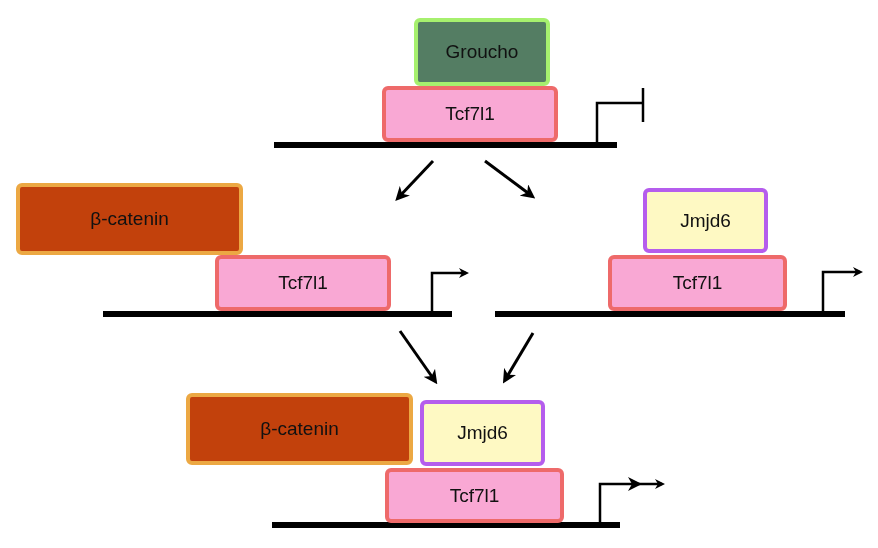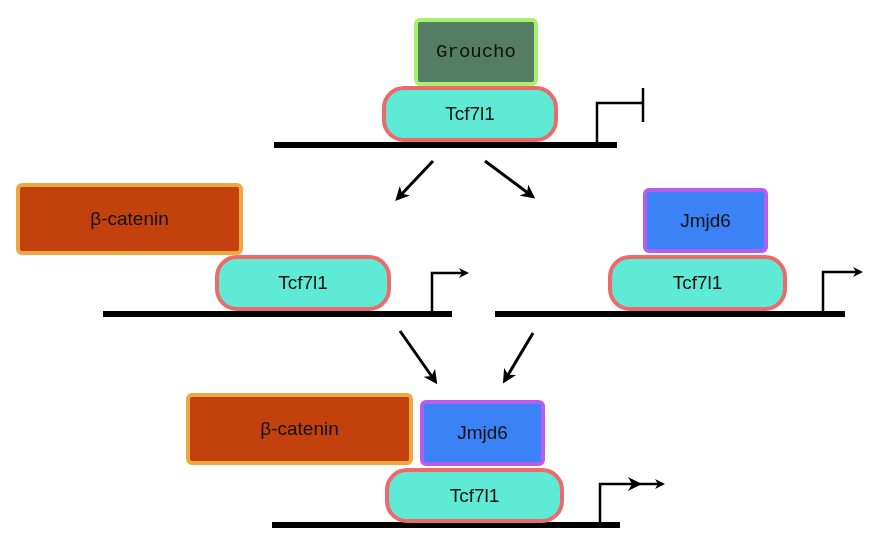--- a/index.html
+++ b/index.html
@@ -2,24 +2,24 @@
 <html><head>
 <meta charset="utf-8">
 <style>
   html, body { margin: 0; padding: 0; background: #ffffff; }
   body { width: 878px; height: 548px; position: relative; overflow: hidden; font-family: "Liberation Sans", sans-serif; }
   .box {
     position: absolute; box-sizing: border-box; border-radius: 6px; border-width: 4px; border-style: solid;
     display: flex; align-items: center; justify-content: center;
     font-size: 19px; color: #111111;
   }
-  .tcf { background: #5eead4; border-color: #ee6a6a; border-radius: 22px; }
+  .tcf { background: #f9a8d4; border-color: #ee6a6a; }
   .grou { background: #547d63; border-color: #a6f06e; }
   .bcat { background: #c2410c; border-color: #eca843; }
-  .jmj { background: #3b82f6; border-color: #b55ded; }
+  .jmj { background: #fef9c3; border-color: #b55ded; }
   svg.lines { position: absolute; left: 0; top: 0; }
 </style>
 </head>
 <body>
 
 <svg class="lines" width="878" height="548">
   <defs>
     <marker id="ah" markerWidth="10" markerHeight="10" refX="7" refY="5" orient="auto" markerUnits="userSpaceOnUse">
       <path d="M0,0 L10,5 L0,10 L3,5 Z" fill="#000"></path>
     </marker>
@@ -42,21 +42,21 @@
   <polyline points="823,314 823,272 860,272" fill="none" stroke="#000" stroke-width="2.5" marker-end="url(#ah)"></polyline>
 
   <line x1="400" y1="331" x2="435" y2="381" stroke="#000" stroke-width="3" marker-end="url(#ah2)"></line>
   <line x1="533" y1="333" x2="505" y2="380" stroke="#000" stroke-width="3" marker-end="url(#ah2)"></line>
 
   <line x1="272" y1="525" x2="620" y2="525" stroke="#000" stroke-width="6"></line>
   <polyline points="600,525 600,484 662,484" fill="none" stroke="#000" stroke-width="2.5" marker-end="url(#ah)"></polyline>
   <path d="M628,477 L642,484 L628,491 L632,484 Z" fill="#000"></path>
 </svg>
 
-<div class="box grou" style="left:414px;top:18px;width:124px;height:68px;font-family:Liberation Mono, monospace;">Groucho</div>
+<div class="box grou" style="left:414px;top:18px;width:136px;height:68px;">Groucho</div>
 <div class="box tcf" style="left:382px;top:86px;width:176px;height:56px;">Tcf7l1</div>
 
 <div class="box bcat" style="left:16px;top:183px;width:227px;height:72px;">β-catenin</div>
 <div class="box tcf" style="left:215px;top:255px;width:176px;height:56px;">Tcf7l1</div>
 
 <div class="box jmj" style="left:643px;top:188px;width:125px;height:65px;">Jmjd6</div>
 <div class="box tcf" style="left:608px;top:255px;width:179px;height:56px;">Tcf7l1</div>
 
 <div class="box bcat" style="left:186px;top:393px;width:227px;height:72px;">β-catenin</div>
 <div class="box jmj" style="left:420px;top:400px;width:125px;height:66px;">Jmjd6</div>

